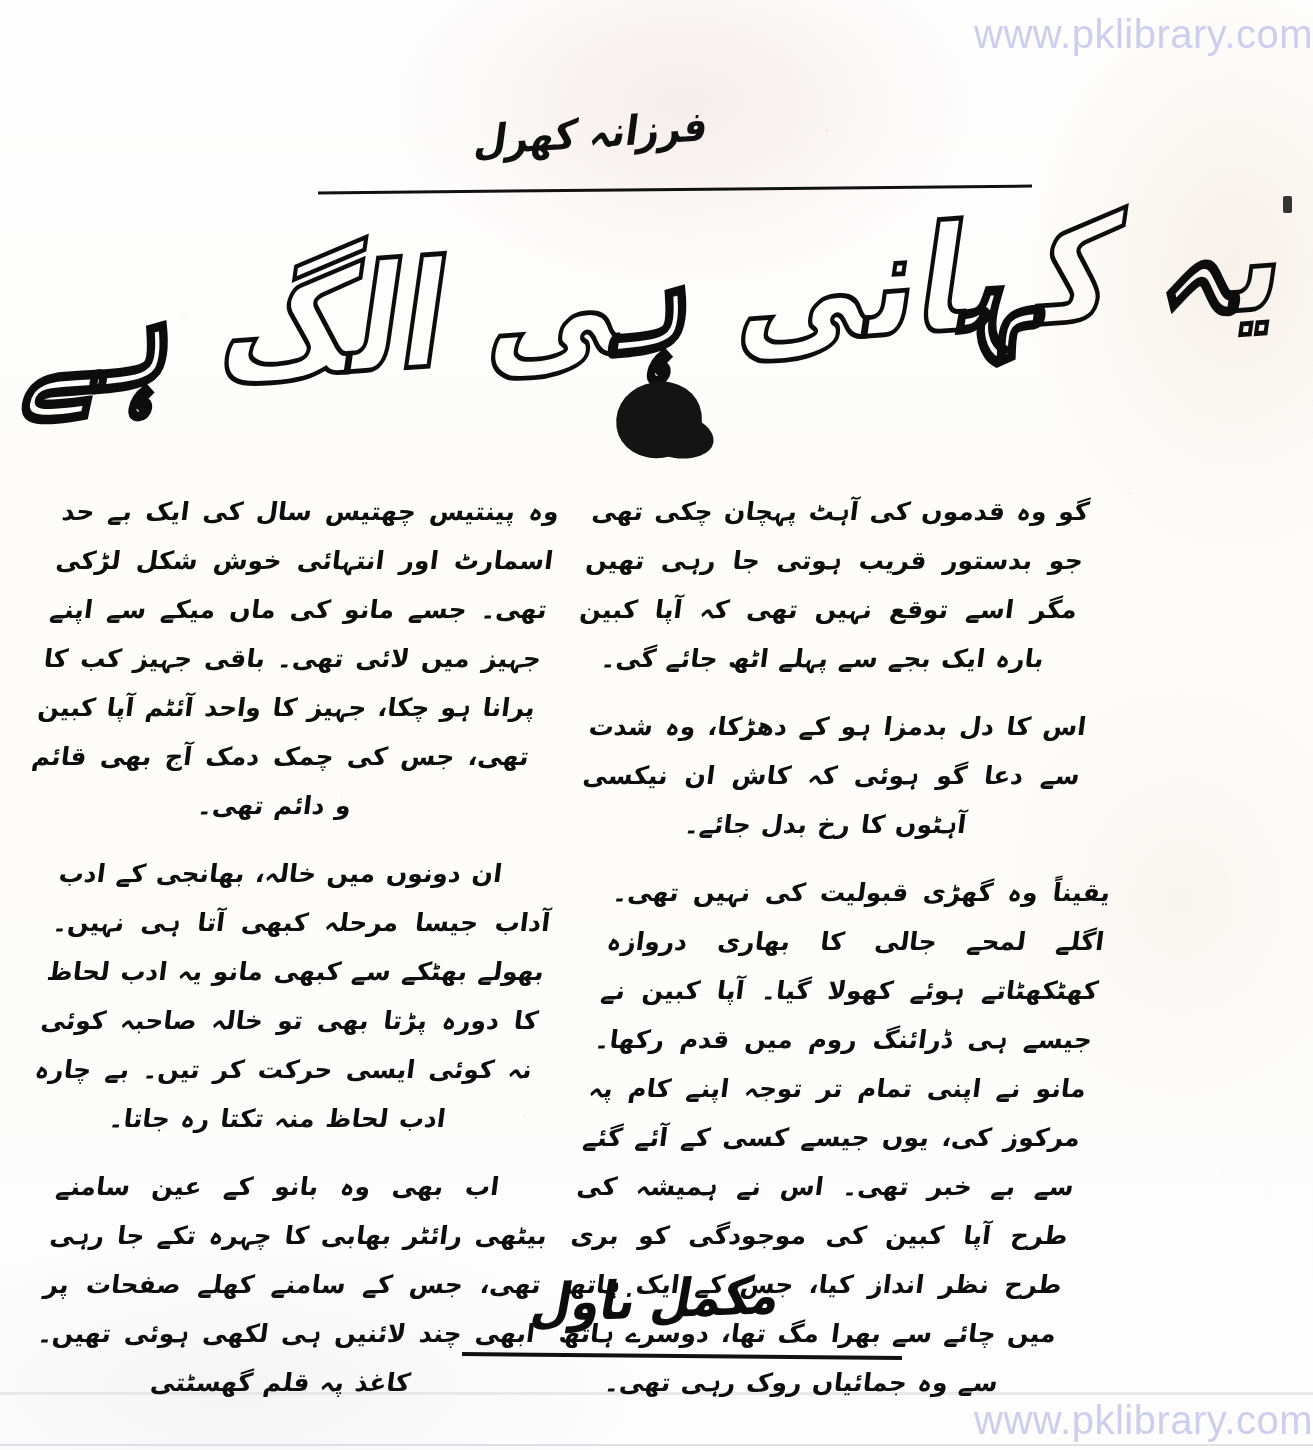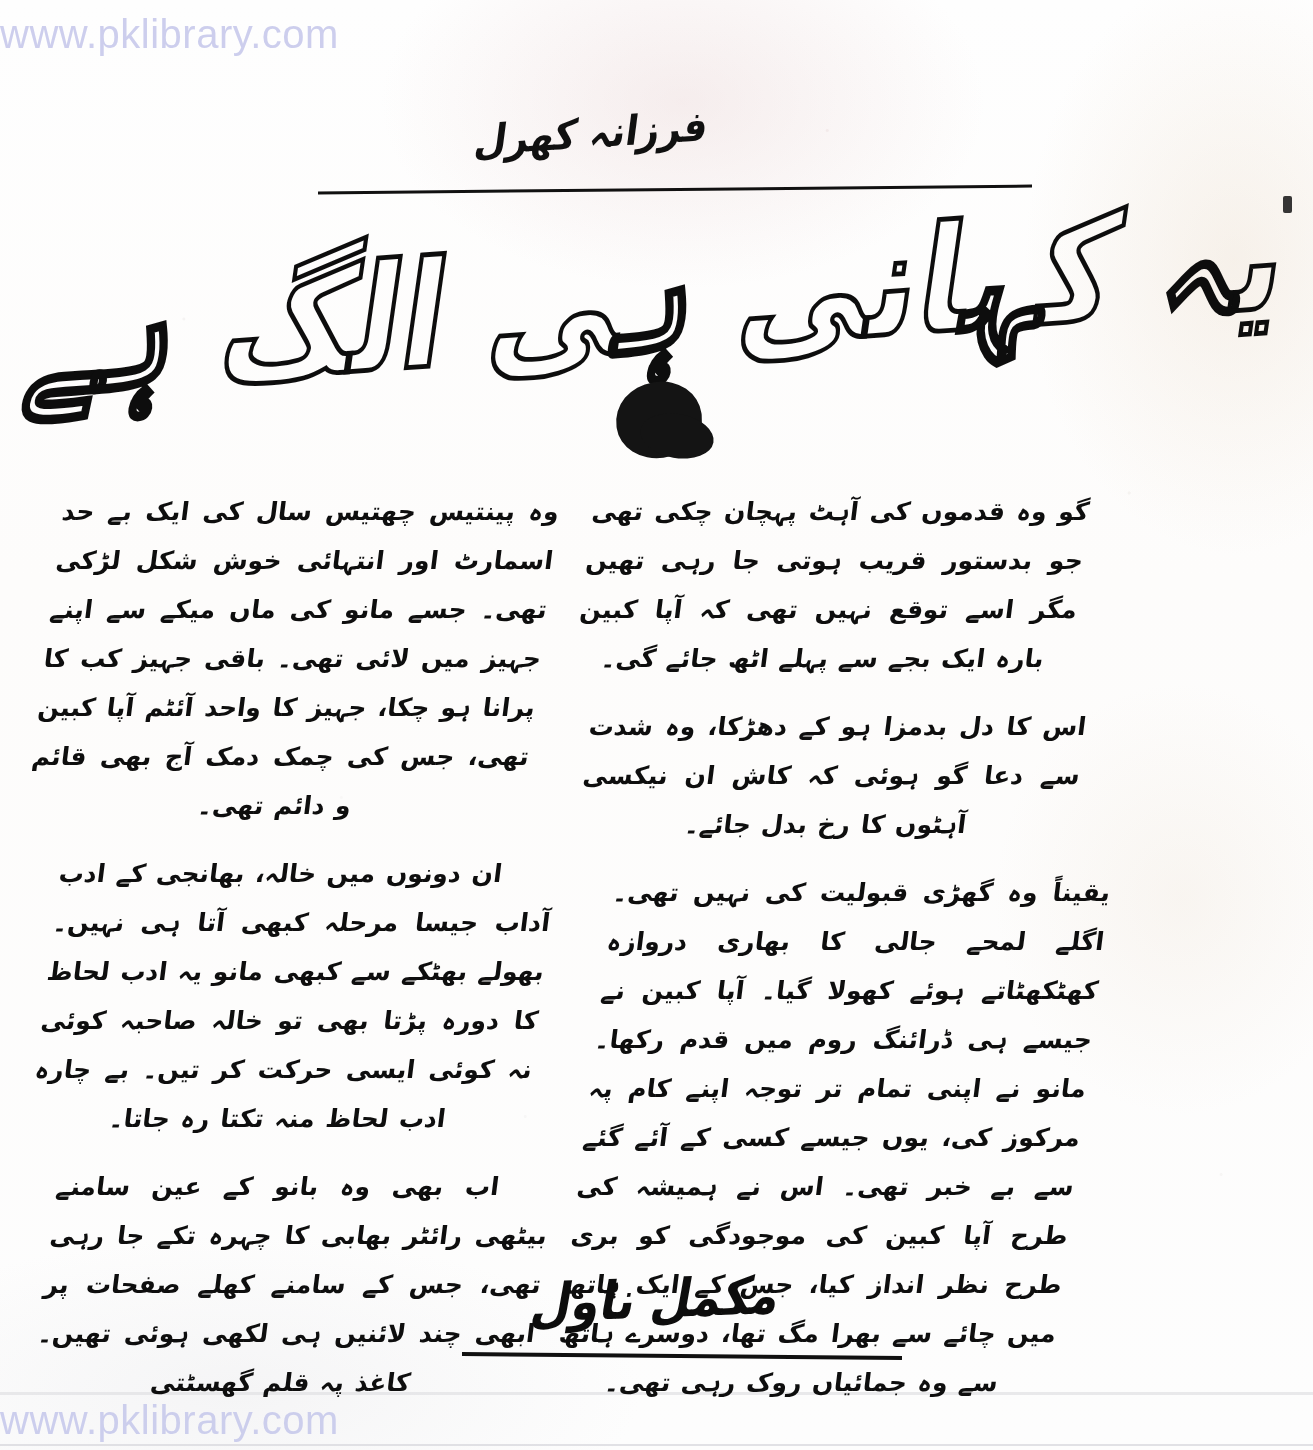--- a/index.html
+++ b/index.html
@@ -67,21 +67,21 @@
   .edge-band.lower {
     top: 1444px;
     height: 2px;
     background: rgba(218,218,222,0.8);
   }
 
   
   .watermark {
     position: absolute;
     width: 100%;
-    text-align: left;
+    text-align: right;
     font-family: "Liberation Sans", sans-serif;
     font-size: 40px;
     letter-spacing: 0.5px;
     color: #c9cbec;
     opacity: 0.92;
     direction: ltr;
     user-select: none;
     margin-left: 20px;
   }
   .watermark.top { top: 12px; }

